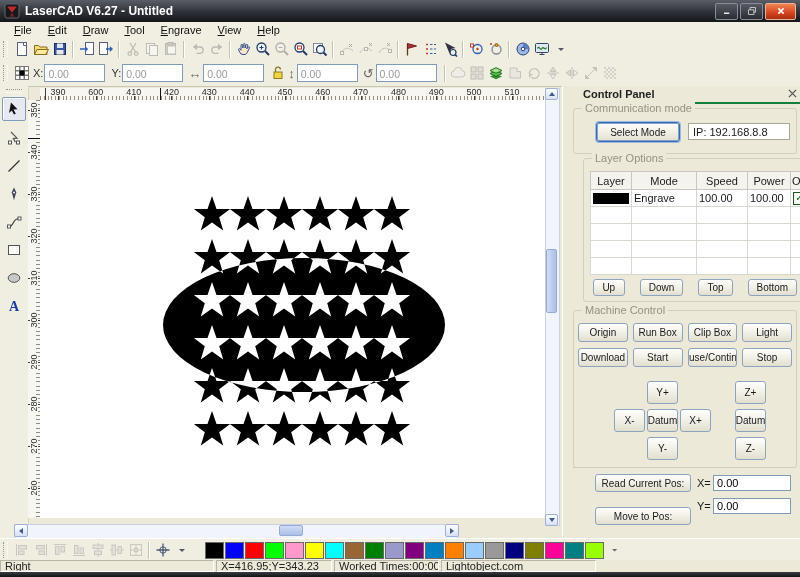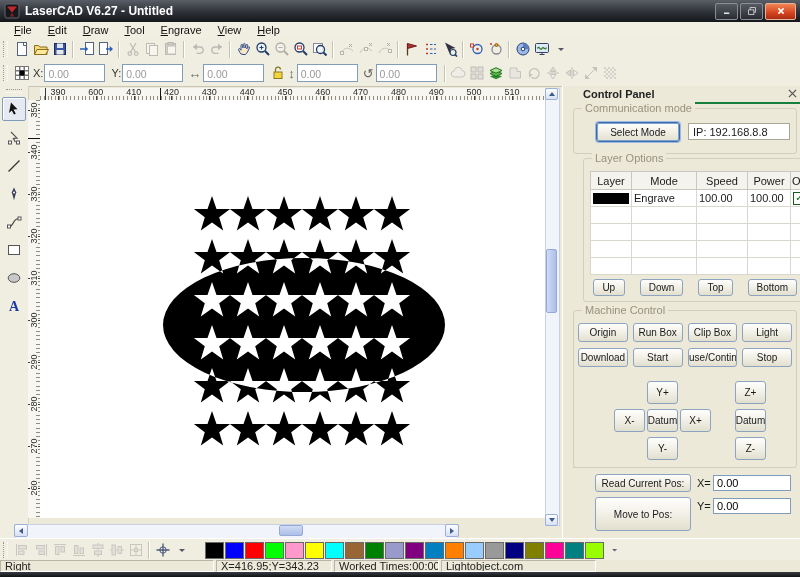--- a/index.html
+++ b/index.html
@@ -597,21 +597,21 @@
       <div class="xpbtn" style="position:absolute;left:73px;top:126px;width:31px;height:23px;">Y-</div>
       <div class="xpbtn" style="position:absolute;left:161px;top:70px;width:31px;height:23px;">Z+</div>
       <div class="xpbtn" style="position:absolute;left:161px;top:98px;width:31px;height:23px;font-size:10px;">Datum</div>
       <div class="xpbtn" style="position:absolute;left:161px;top:126px;width:31px;height:23px;">Z-</div>
     </div>
 
     <div style="position:absolute;left:10px;top:381px;width:222px;height:1px;background:#d2cfc0;"></div>
     <div class="xpbtn" style="position:absolute;left:32px;top:388px;width:96px;height:18px;">Read Current Pos:</div>
     <span style="position:absolute;left:134px;top:391px;">X=</span>
     <input class="cp-input" style="left: 150px; top: 389px;" value="0.00">
-    <div class="xpbtn" style="position:absolute;left:32px;top:411px;width:96px;height:34px;">Move to Pos:</div>
+    <div class="xpbtn" style="position:absolute;left:32px;top:421px;width:96px;height:18px;">Move to Pos:</div>
     <span style="position:absolute;left:134px;top:414px;">Y=</span>
     <input class="cp-input" style="left: 150px; top: 412px;" value="0.00">
   </div>
 
   <div id="bottombar">
     <span class="grip"></span>
     <span id="bottom-icons" style="display:flex;align-items:center;">
         <span class="tbtn dis">
           <svg viewBox="0 0 16 16" width="16" height="16">
             <path d="M2.5 2v12" stroke="#8a93a8"></path>

